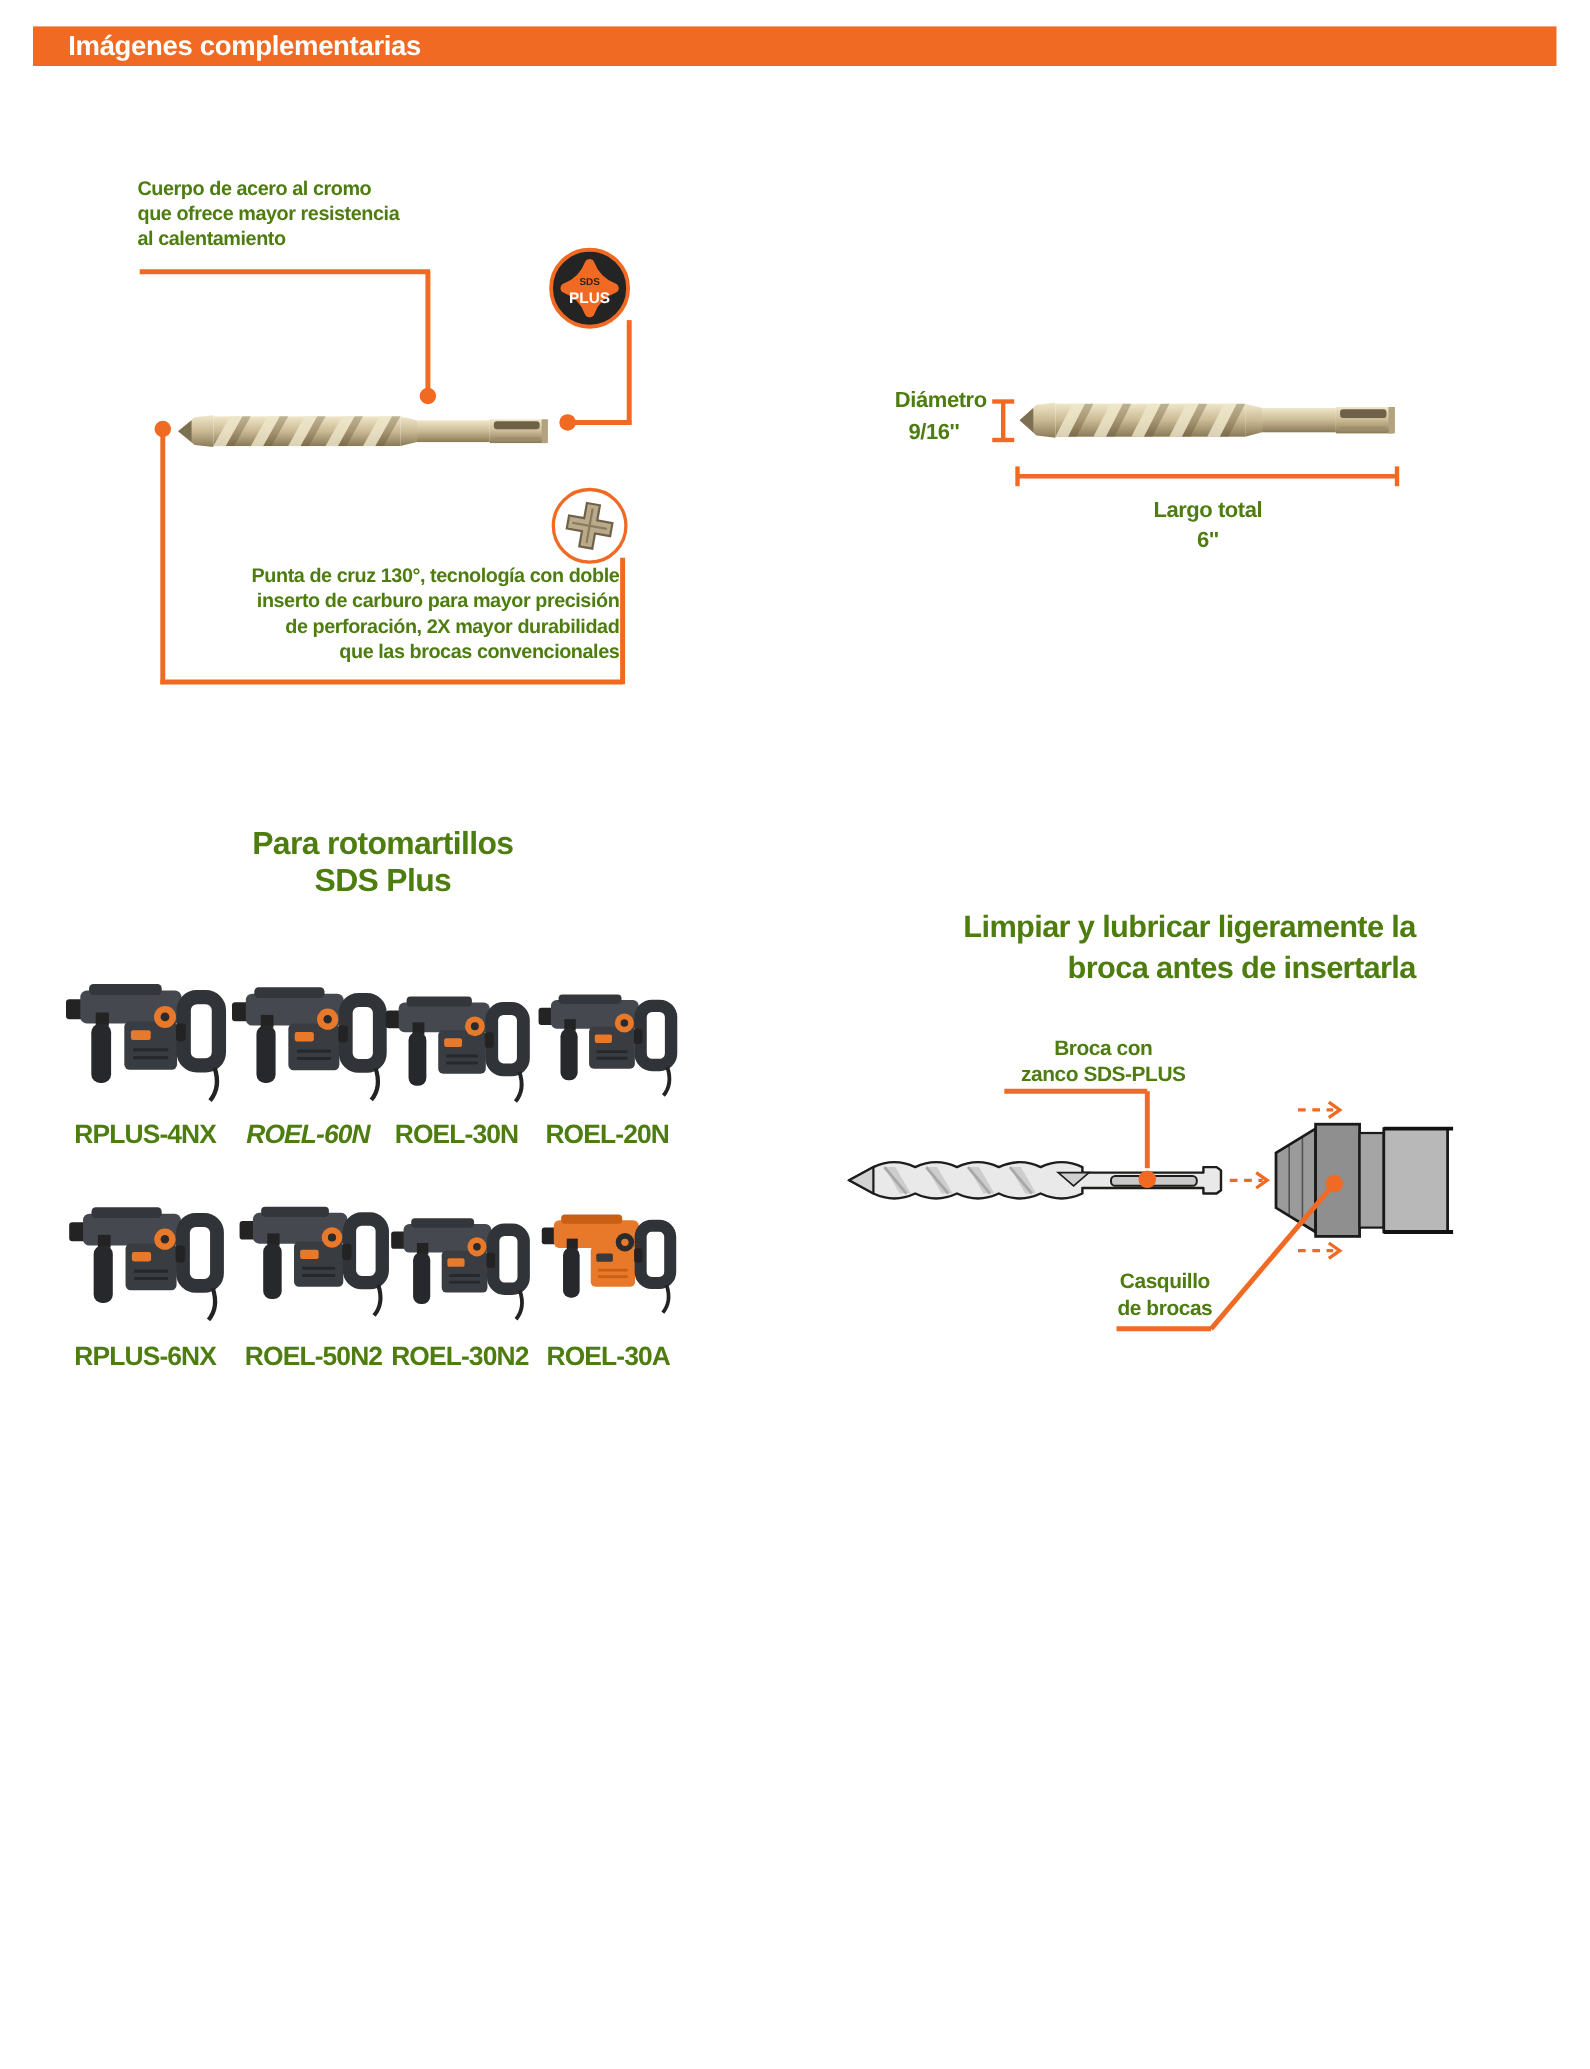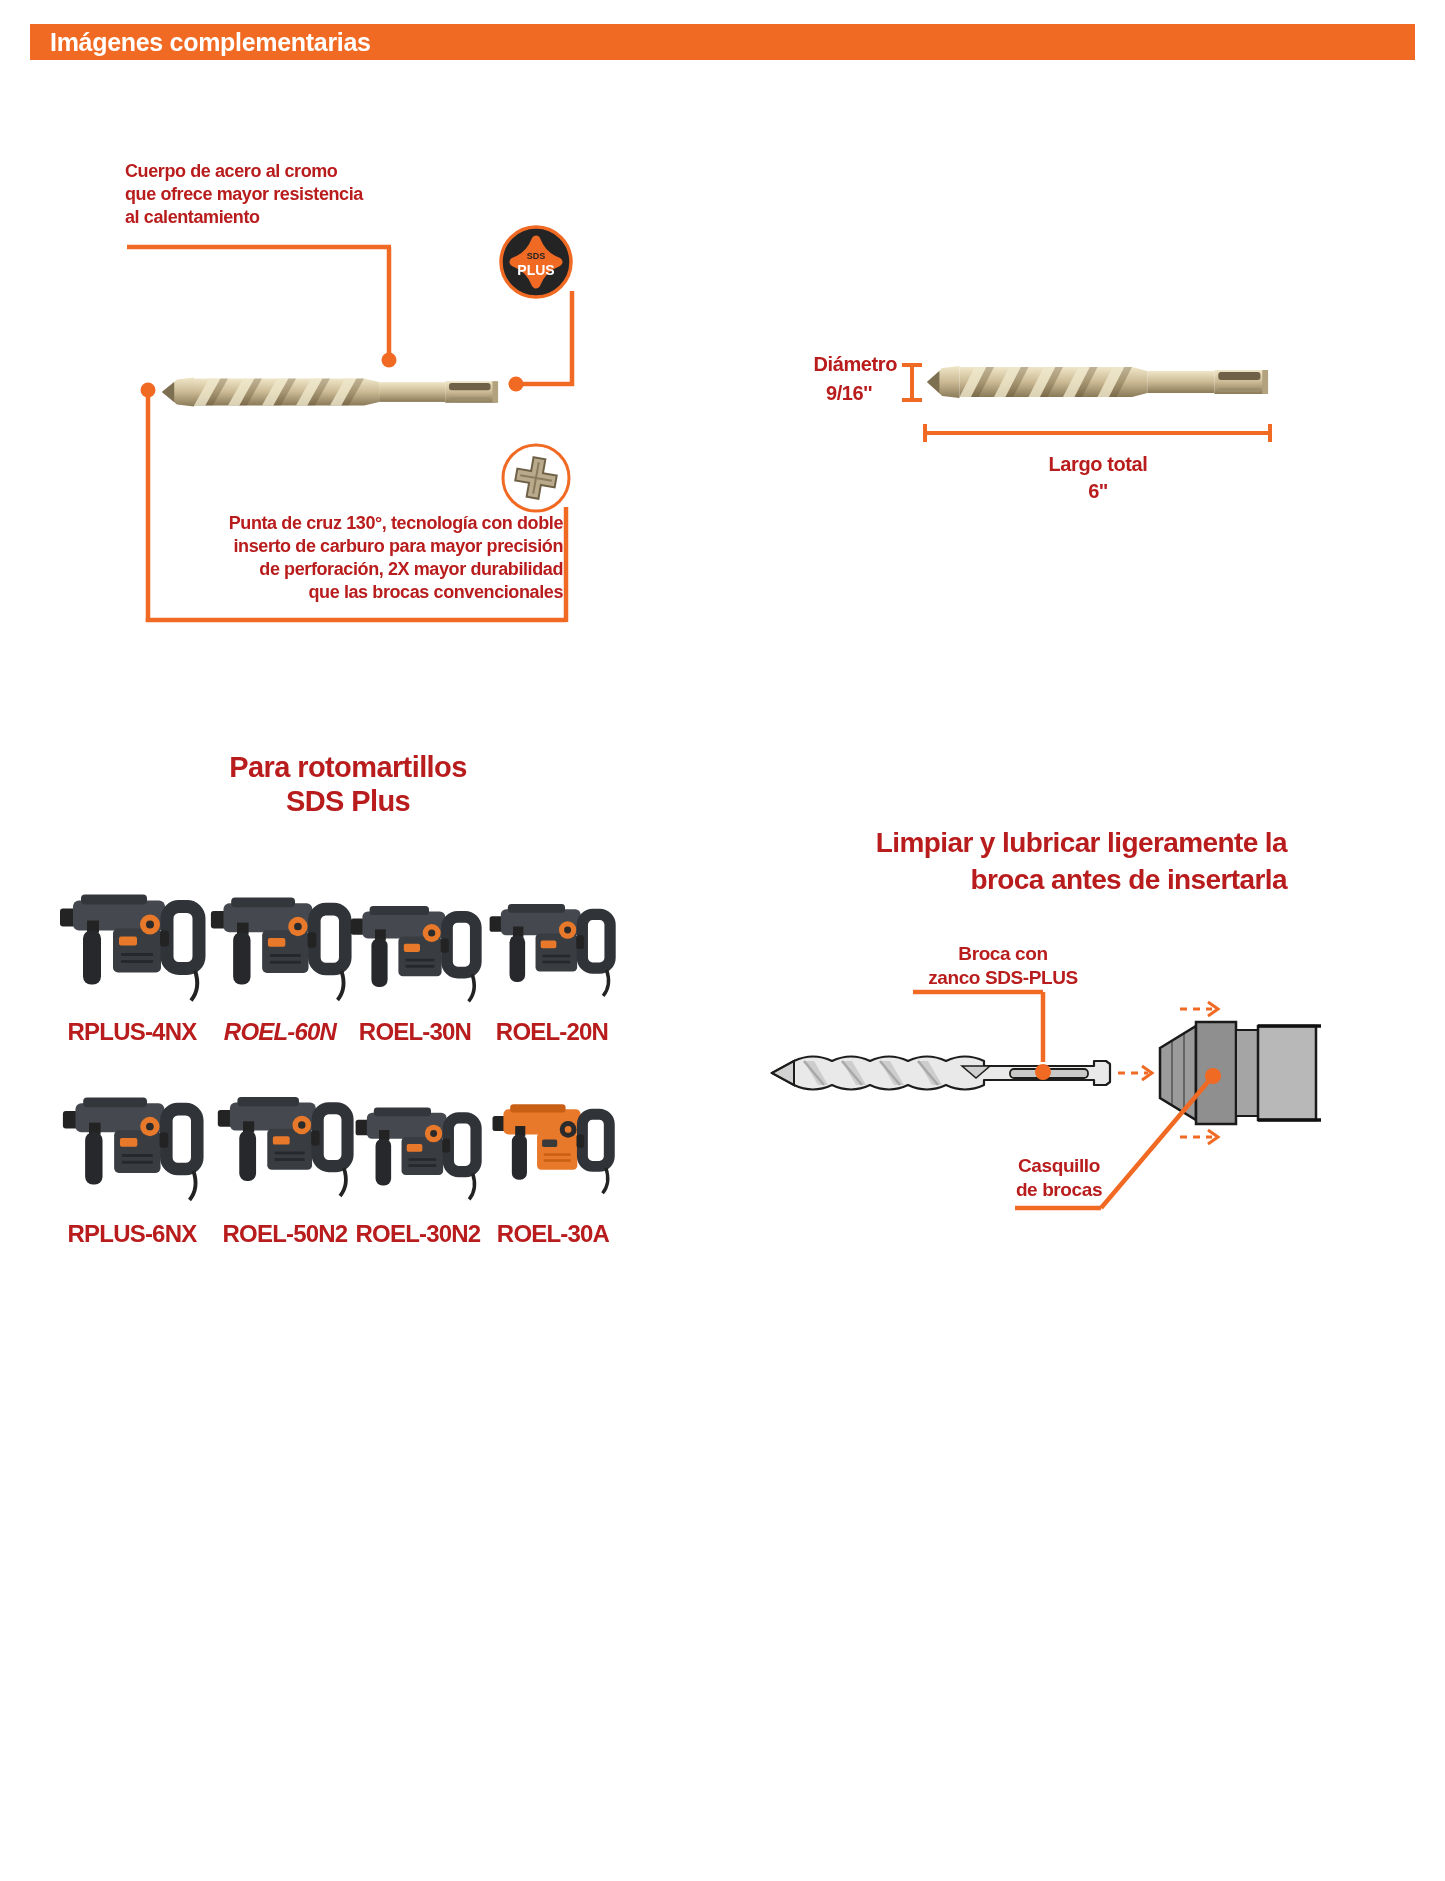--- a/index.html
+++ b/index.html
@@ -6,24 +6,24 @@
   .canvas{
     position:relative;width:1445px;height:1881px;background:#ffffff;overflow:hidden;
     font-family:"Liberation Sans",sans-serif;color:#1D1D1B;
   }
   .overlay{position:absolute;left:0;top:0;z-index:1;}
   .hbar{
     position:absolute;left:30px;top:24px;width:1385px;height:36px;background:#F16A24;z-index:2;
     display:flex;align-items:center;
   }
   .hbar .htitle{
-    color:#ffffff;font-size:25px;font-weight:bold;padding-left:20px;letter-spacing:-0.3px;
+    color:#ffffff;font-size:25px;font-weight:bold;padding-left:32px;letter-spacing:-0.3px;
   }
   .txt{
-    position:absolute;z-index:3;font-weight:bold;color:#b91c1c;
+    position:absolute;z-index:3;font-weight:bold;color:#4d7c0f;
     white-space:pre-line;letter-spacing:-0.4px;
   }
   .l{text-align:left}.r{text-align:right}.c{text-align:center}
   .note{font-size:18px;line-height:23px;}
   .dim{font-size:20px;line-height:28px;}
   .heading{font-size:29px;line-height:34px;letter-spacing:-0.6px;}
   .heading2{font-size:28px;line-height:37px;letter-spacing:-0.6px;}
   .callout{font-size:19px;line-height:24px;}
   .model{font-size:24px;letter-spacing:-0.8px;text-align:center;}
 </style>

